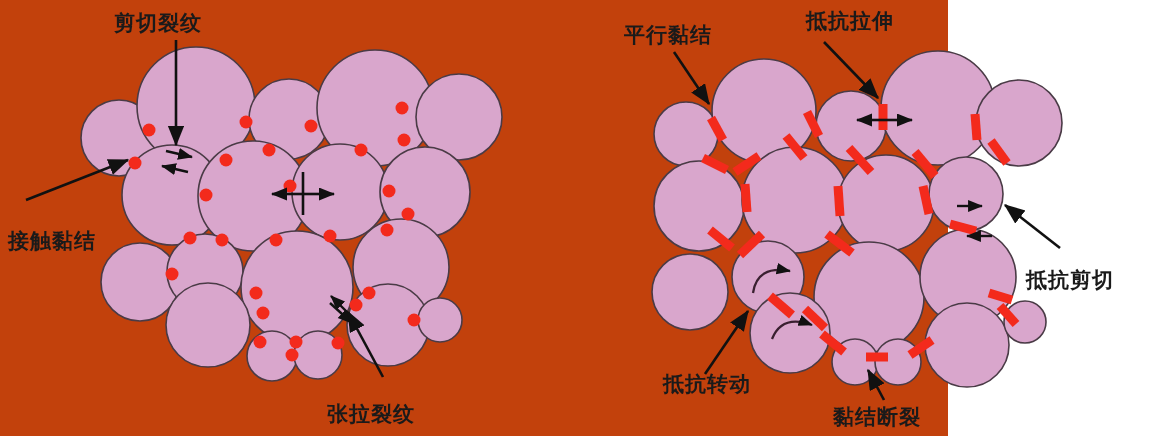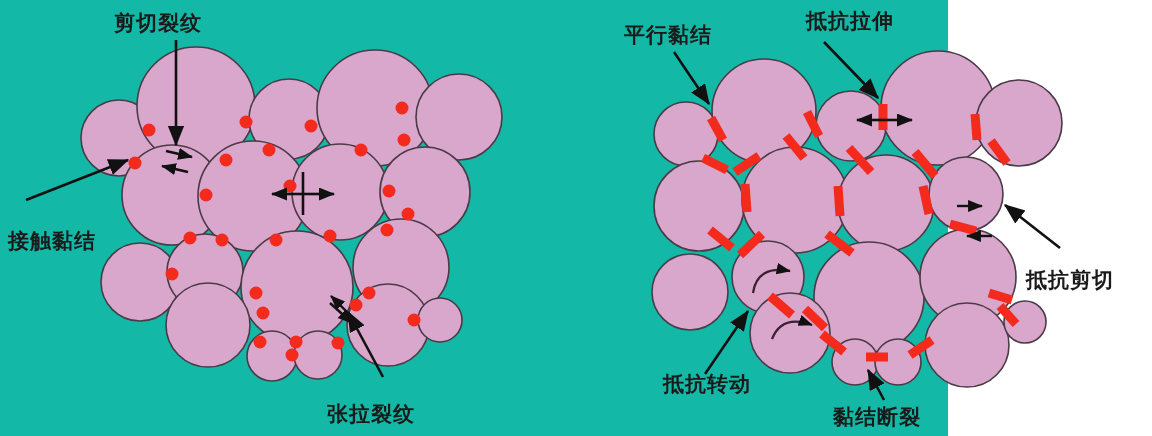--- a/index.html
+++ b/index.html
@@ -1,18 +1,18 @@
 <!DOCTYPE html>
 <html><head>
 <meta charset="utf-8">
 <style>
   html,body{margin:0;padding:0;background:#ffffff;}
   body{width:1152px;height:436px;overflow:hidden;
        font-family:"DejaVu Sans","Liberation Sans",sans-serif;}
-  #stage{position:relative;width:948px;height:436px;background:#14b8a6;}
+  #stage{position:relative;width:948px;height:436px;background:#c2410c;}
   svg.figure{position:absolute;left:0;top:0;width:1152px;height:436px;display:block;}
   .lbl{font-family:"DejaVu Sans","Liberation Sans",sans-serif;
        font-size:21px;font-weight:700;fill:#1a1a1a;letter-spacing:1px;}
 </style>
 </head>
 <body>
 
 <div id="stage">
 
   <svg class="figure" viewBox="0 0 1152 436">

